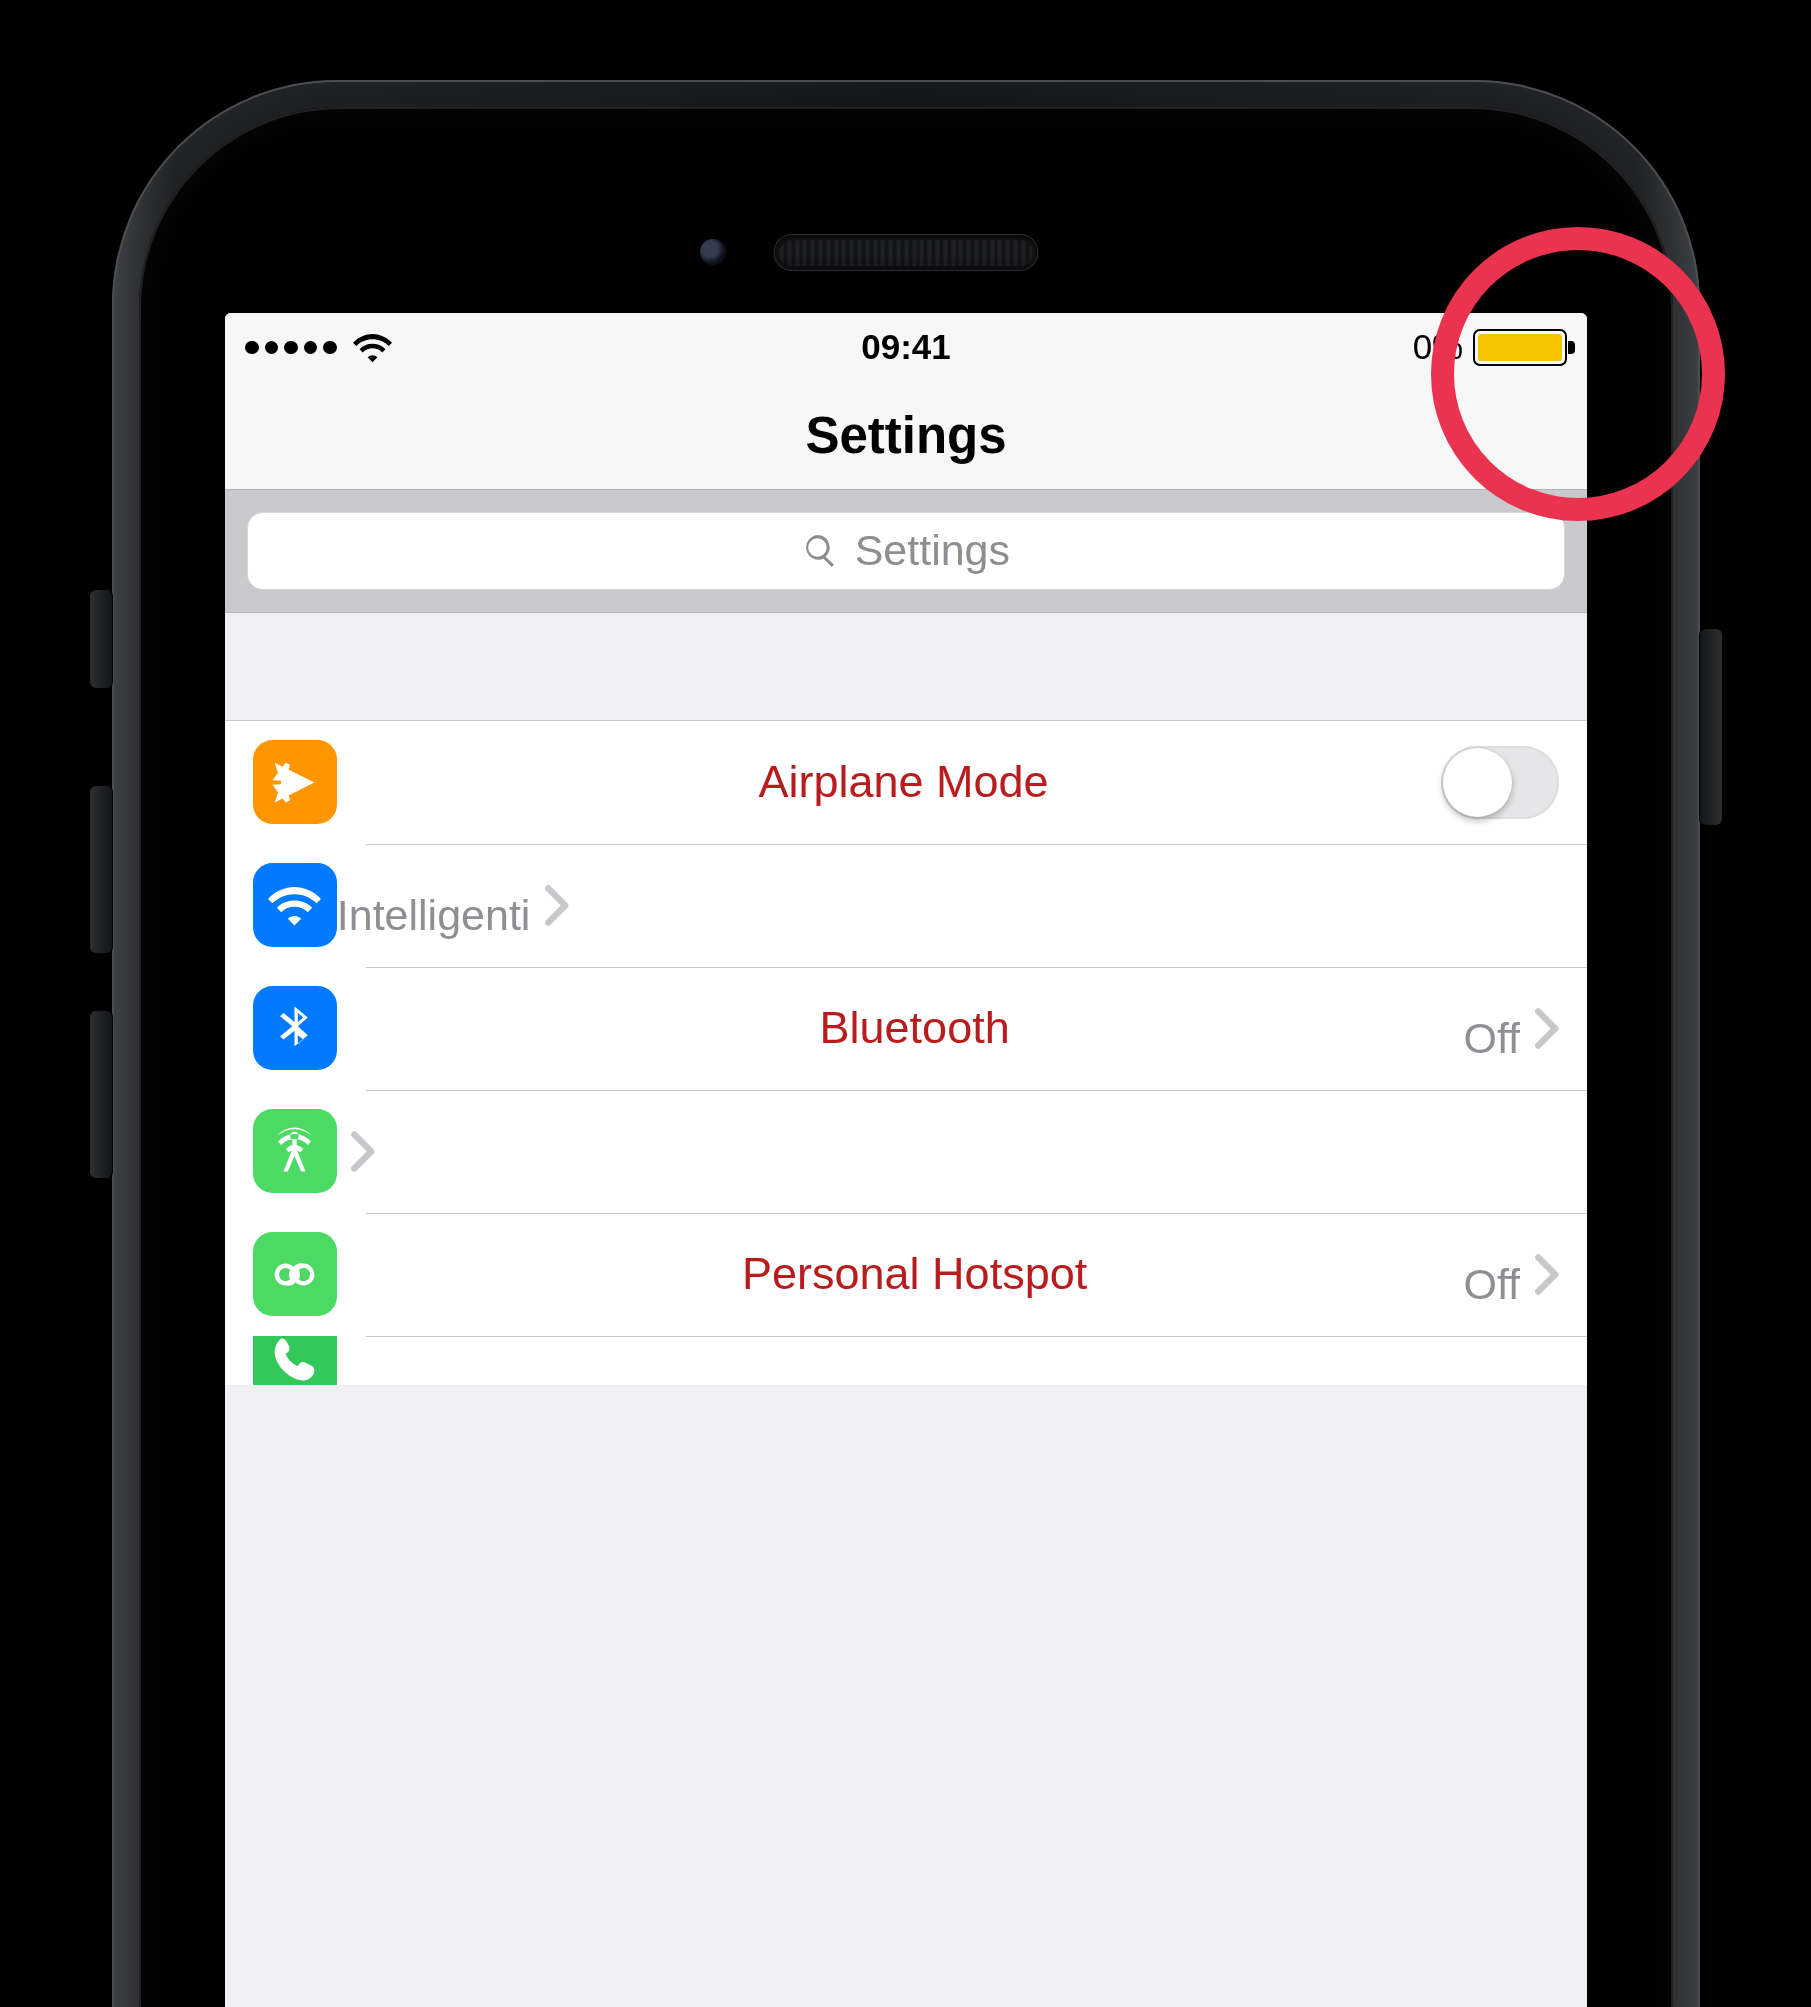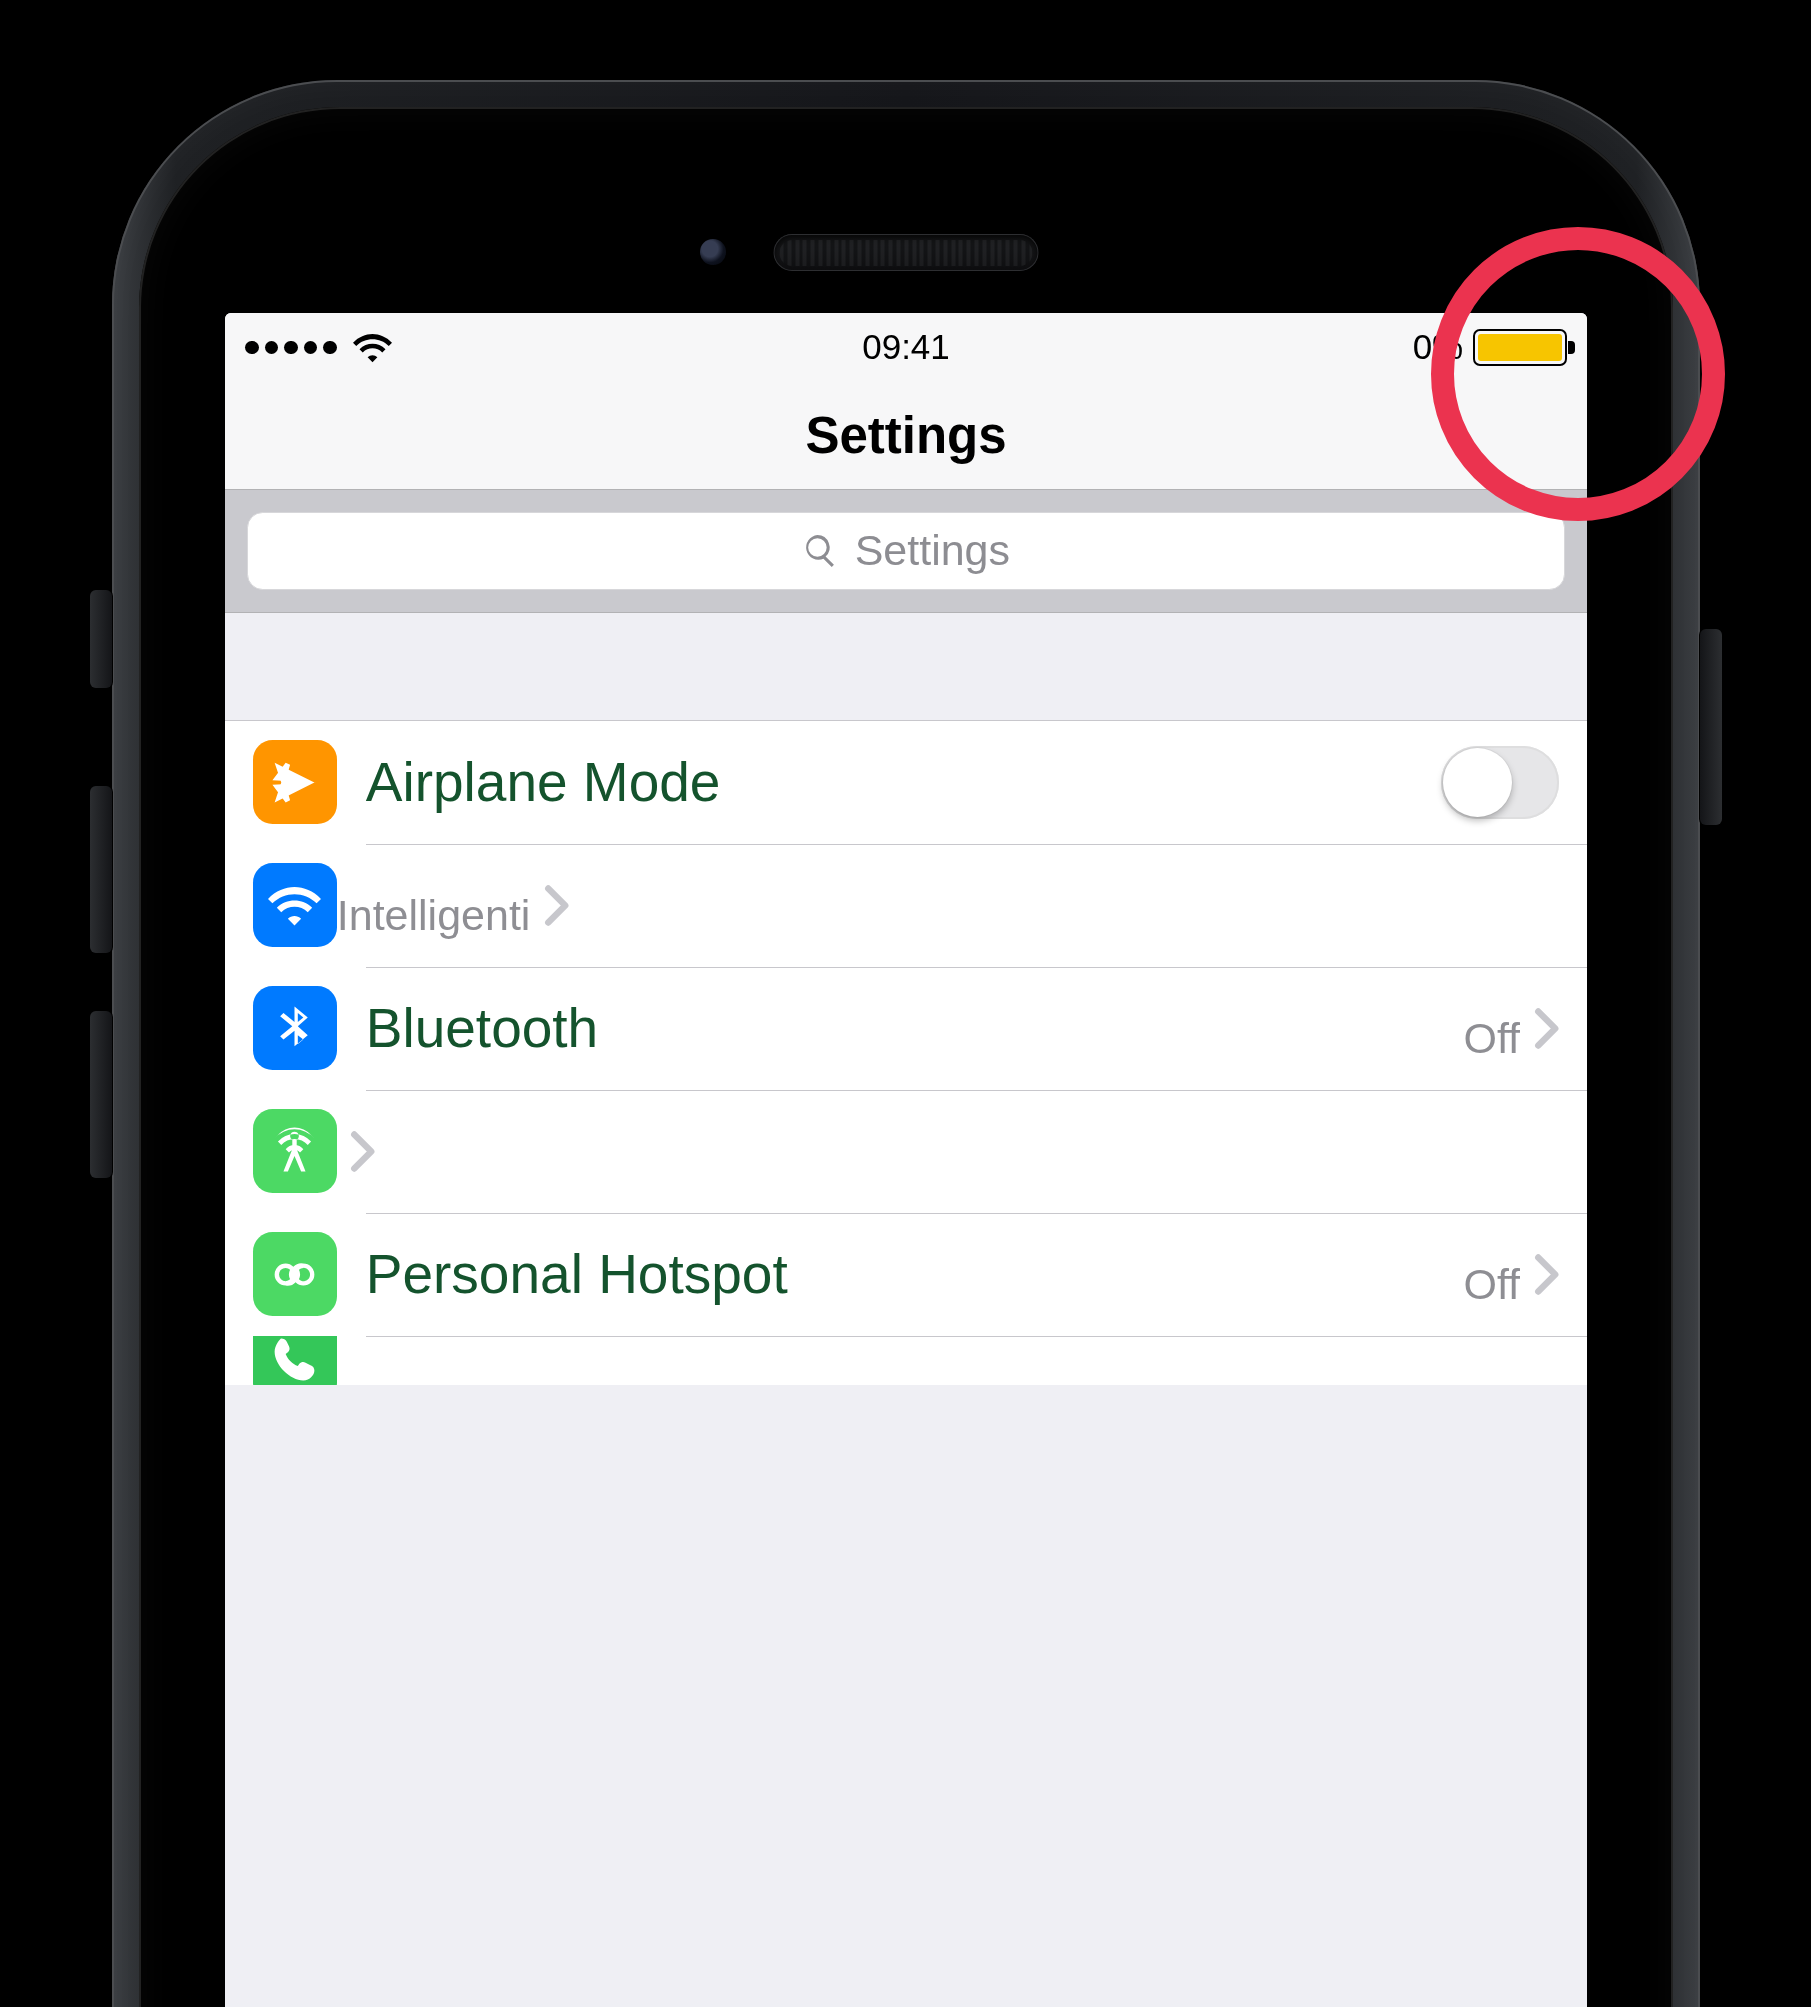--- a/index.html
+++ b/index.html
@@ -143,22 +143,22 @@
     content:""; position:absolute; left:141px; right:0; top:0;
     height:1px; background:#c8c7cc;
   }
   .row .icon{
     width:84px; height:84px; border-radius:19.6px;
     display:flex; align-items:center; justify-content:center;
     flex-shrink:0;
   }
   .row .icon svg{ width:53px; height:53px; fill:#fff; }
   .row .label{
-    font-size:55px; margin-left:29px; color:#14532d;
-    flex:1; text-align:left;
+    font-size:45px; margin-left:29px; color:#b91c1c;
+    flex:1; text-align:center;
   }
   .row .value{
     font-size:43px; color:#8e8e93; margin-right:13.7px;
     max-width:353px; overflow:hidden; text-overflow:clip; white-space:nowrap;margin-top:20px;
   }
   .row .chev{ margin-right:27.4px; color:#c7c7cc;}
   .row .chev svg{ width:25.5px; height:43px; display:block;}
 
   
   .toggle{
@@ -213,21 +213,21 @@
               <span></span>
               <span></span>
               <span></span>
           </div>
           <div class="wifi-icon">
             <svg viewBox="0 0 24 24">
                 <path d="M12 21l3-3c-1.7-1.7-4.3-1.7-6 0l3 3zm-6-6c3.3-3.3 8.7-3.3 12 0l2-2c-4.4-4.4-11.6-4.4-16 0l2 2zm-4-4c5.5-5.5 14.5-5.5 20 0l2-2C16.9 1.9 7.1 1.9 0 9l2 2z" fill="#000"></path>
               </svg>
           </div>
         </div>
-        <div style="position:absolute; left:50%; transform:translateX(-50%);">09:41</div>
+        <div style="position:absolute; left:50%; transform:translateX(-50%);font-weight:bold;">09:41</div>
         <div class="status-right">
           <span>0%</span>
           <div class="battery">
             <div class="battery-fill"></div>
           </div>
         </div>
       </div>
 
       <div class="nav-header">
         <div class="nav-title">Settings</div>

